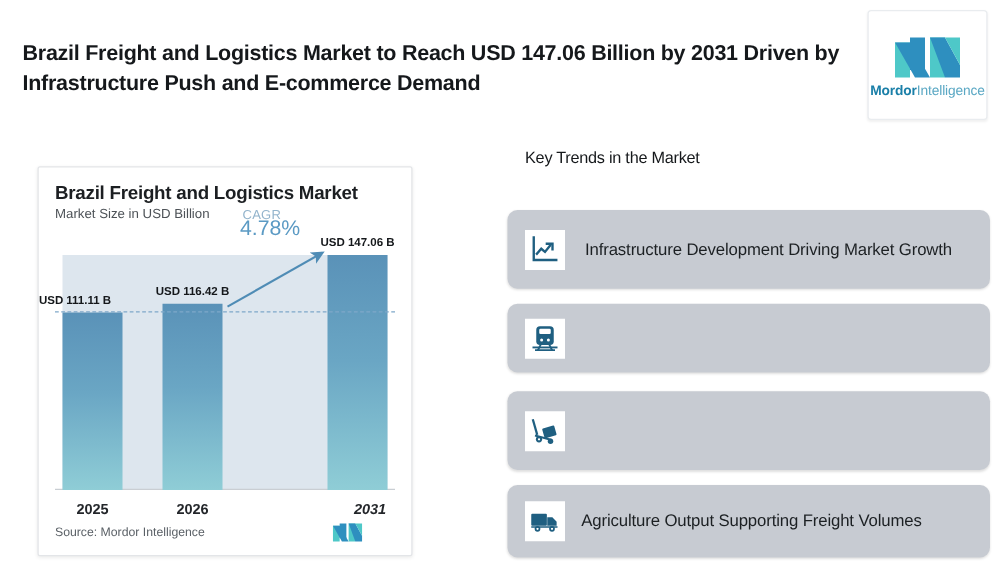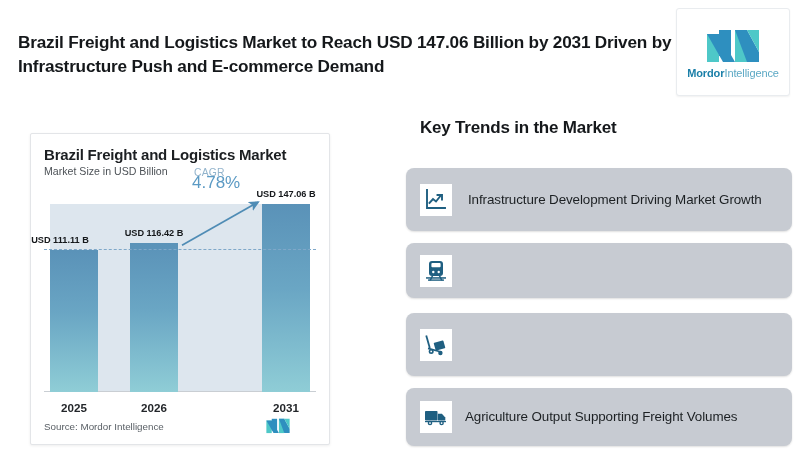--- a/index.html
+++ b/index.html
@@ -27,21 +27,21 @@
     line-height: 1.42;
     letter-spacing: -0.2px;
     color: #15181b;
   }
 
   
   .logo-box {
     position: absolute;
     right: 10px;
     top: 8px;
-    width: 114px;
+    width: 96px;
     height: 88px;
     background: #ffffff;
     border: 1px solid #e9ecef;
     border-radius: 3px;
     display: flex;
     flex-direction: column;
     align-items: center;
     justify-content: center;
     gap: 3px;
     box-shadow: 0 1px 2px rgba(0,0,0,0.06);
@@ -174,22 +174,22 @@
     bottom: 10px;
     width: 26px;
     height: 17px;
   }
 
   
   .trends-title {
     position: absolute;
     left: 420px;
     top: 118px;
-    font-size: 17px;
-    font-weight: bold;
+    font-size: 13px;
+    font-weight: normal;
     color: #15181b;
     letter-spacing: -0.2px;
   }
 
   .card {
     position: absolute;
     left: 406px;
     width: 386px;
     background: #c7cbd2;
     border-radius: 8px;
@@ -252,21 +252,21 @@
     </svg>
     <div class="axis-line"></div>
   <div class="bar" style="left: 6px; width: 48px; height: 141.934px;"></div>
       <div class="bar-label" style="left: 16px; bottom: 146.934px; transform: translateX(-50%);">USD 111.11 B</div>
       <div class="x-tick" style="left: 30px; bottom: -22px; transform: translateX(-50%);">2025</div>
       <div class="bar" style="left: 86px; width: 48px; height: 148.717px;"></div>
       <div class="bar-label" style="left: 110px; bottom: 153.717px; transform: translateX(-50%);">USD 116.42 B</div>
       <div class="x-tick" style="left: 110px; bottom: -22px; transform: translateX(-50%);">2026</div>
       <div class="bar" style="left: 218px; width: 48px; height: 187.857px;"></div>
       <div class="bar-label" style="left: 242px; bottom: 192.857px; transform: translateX(-50%);">USD 147.06 B</div>
-      <div class="x-tick" style="left: 242px; bottom: -22px; transform: translateX(-50%);">2031</div>
+      <div class="x-tick" style="left: 252px; bottom: -22px; transform: translateX(-50%); font-style: italic;">2031</div>
       <div class="dashline" style="bottom: 141.934px;"></div>
       <div class="cagr-label" style="left: 150px; bottom: 213.857px;">CAGR</div>
       <div class="cagr-value" style="left: 148px; bottom: 198.857px;">4.78%</div>
     </div>
 
   <div class="source">Source: Mordor Intelligence</div>
   <svg class="source-mark" viewBox="0 0 56 38">
     <polygon points="2,36 2,8 14,8 14,36" fill="#4ec8c8"></polygon>
     <polygon points="2,8 14,8 30,36 18,36" fill="#2e8fbf"></polygon>
     <polygon points="14,4 26,4 26,30 14,30" fill="#2e8fbf"></polygon>

